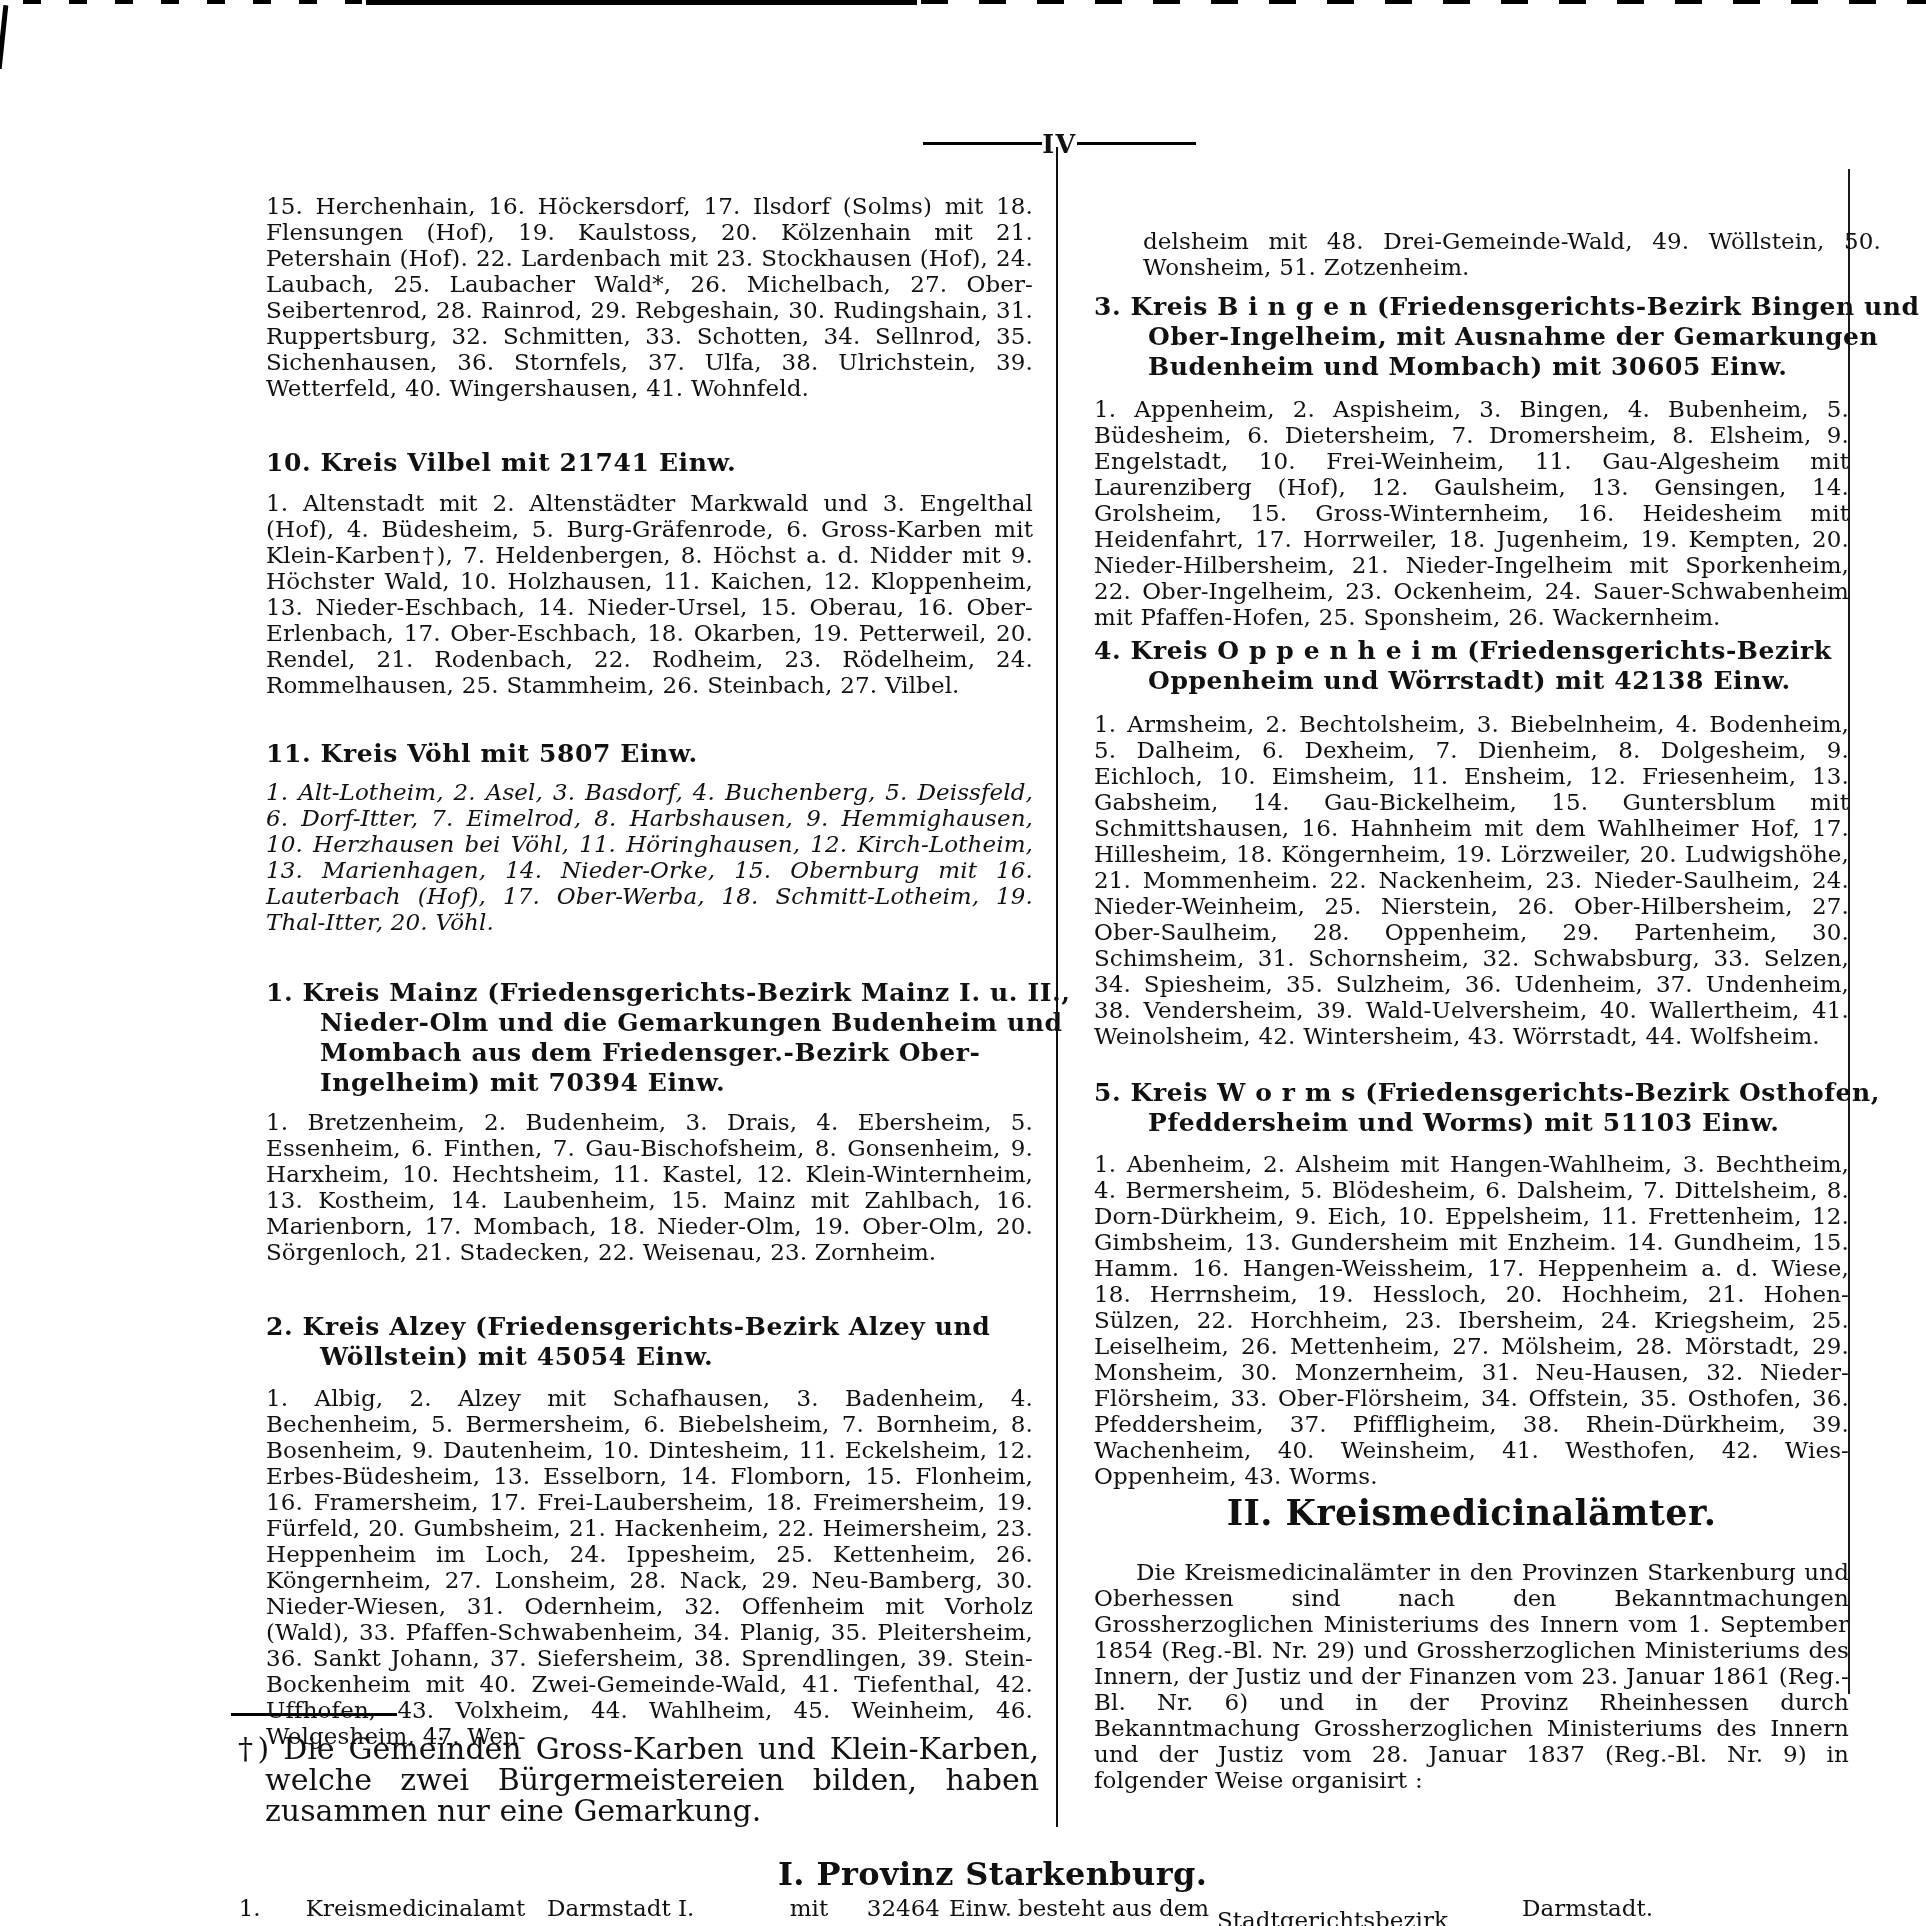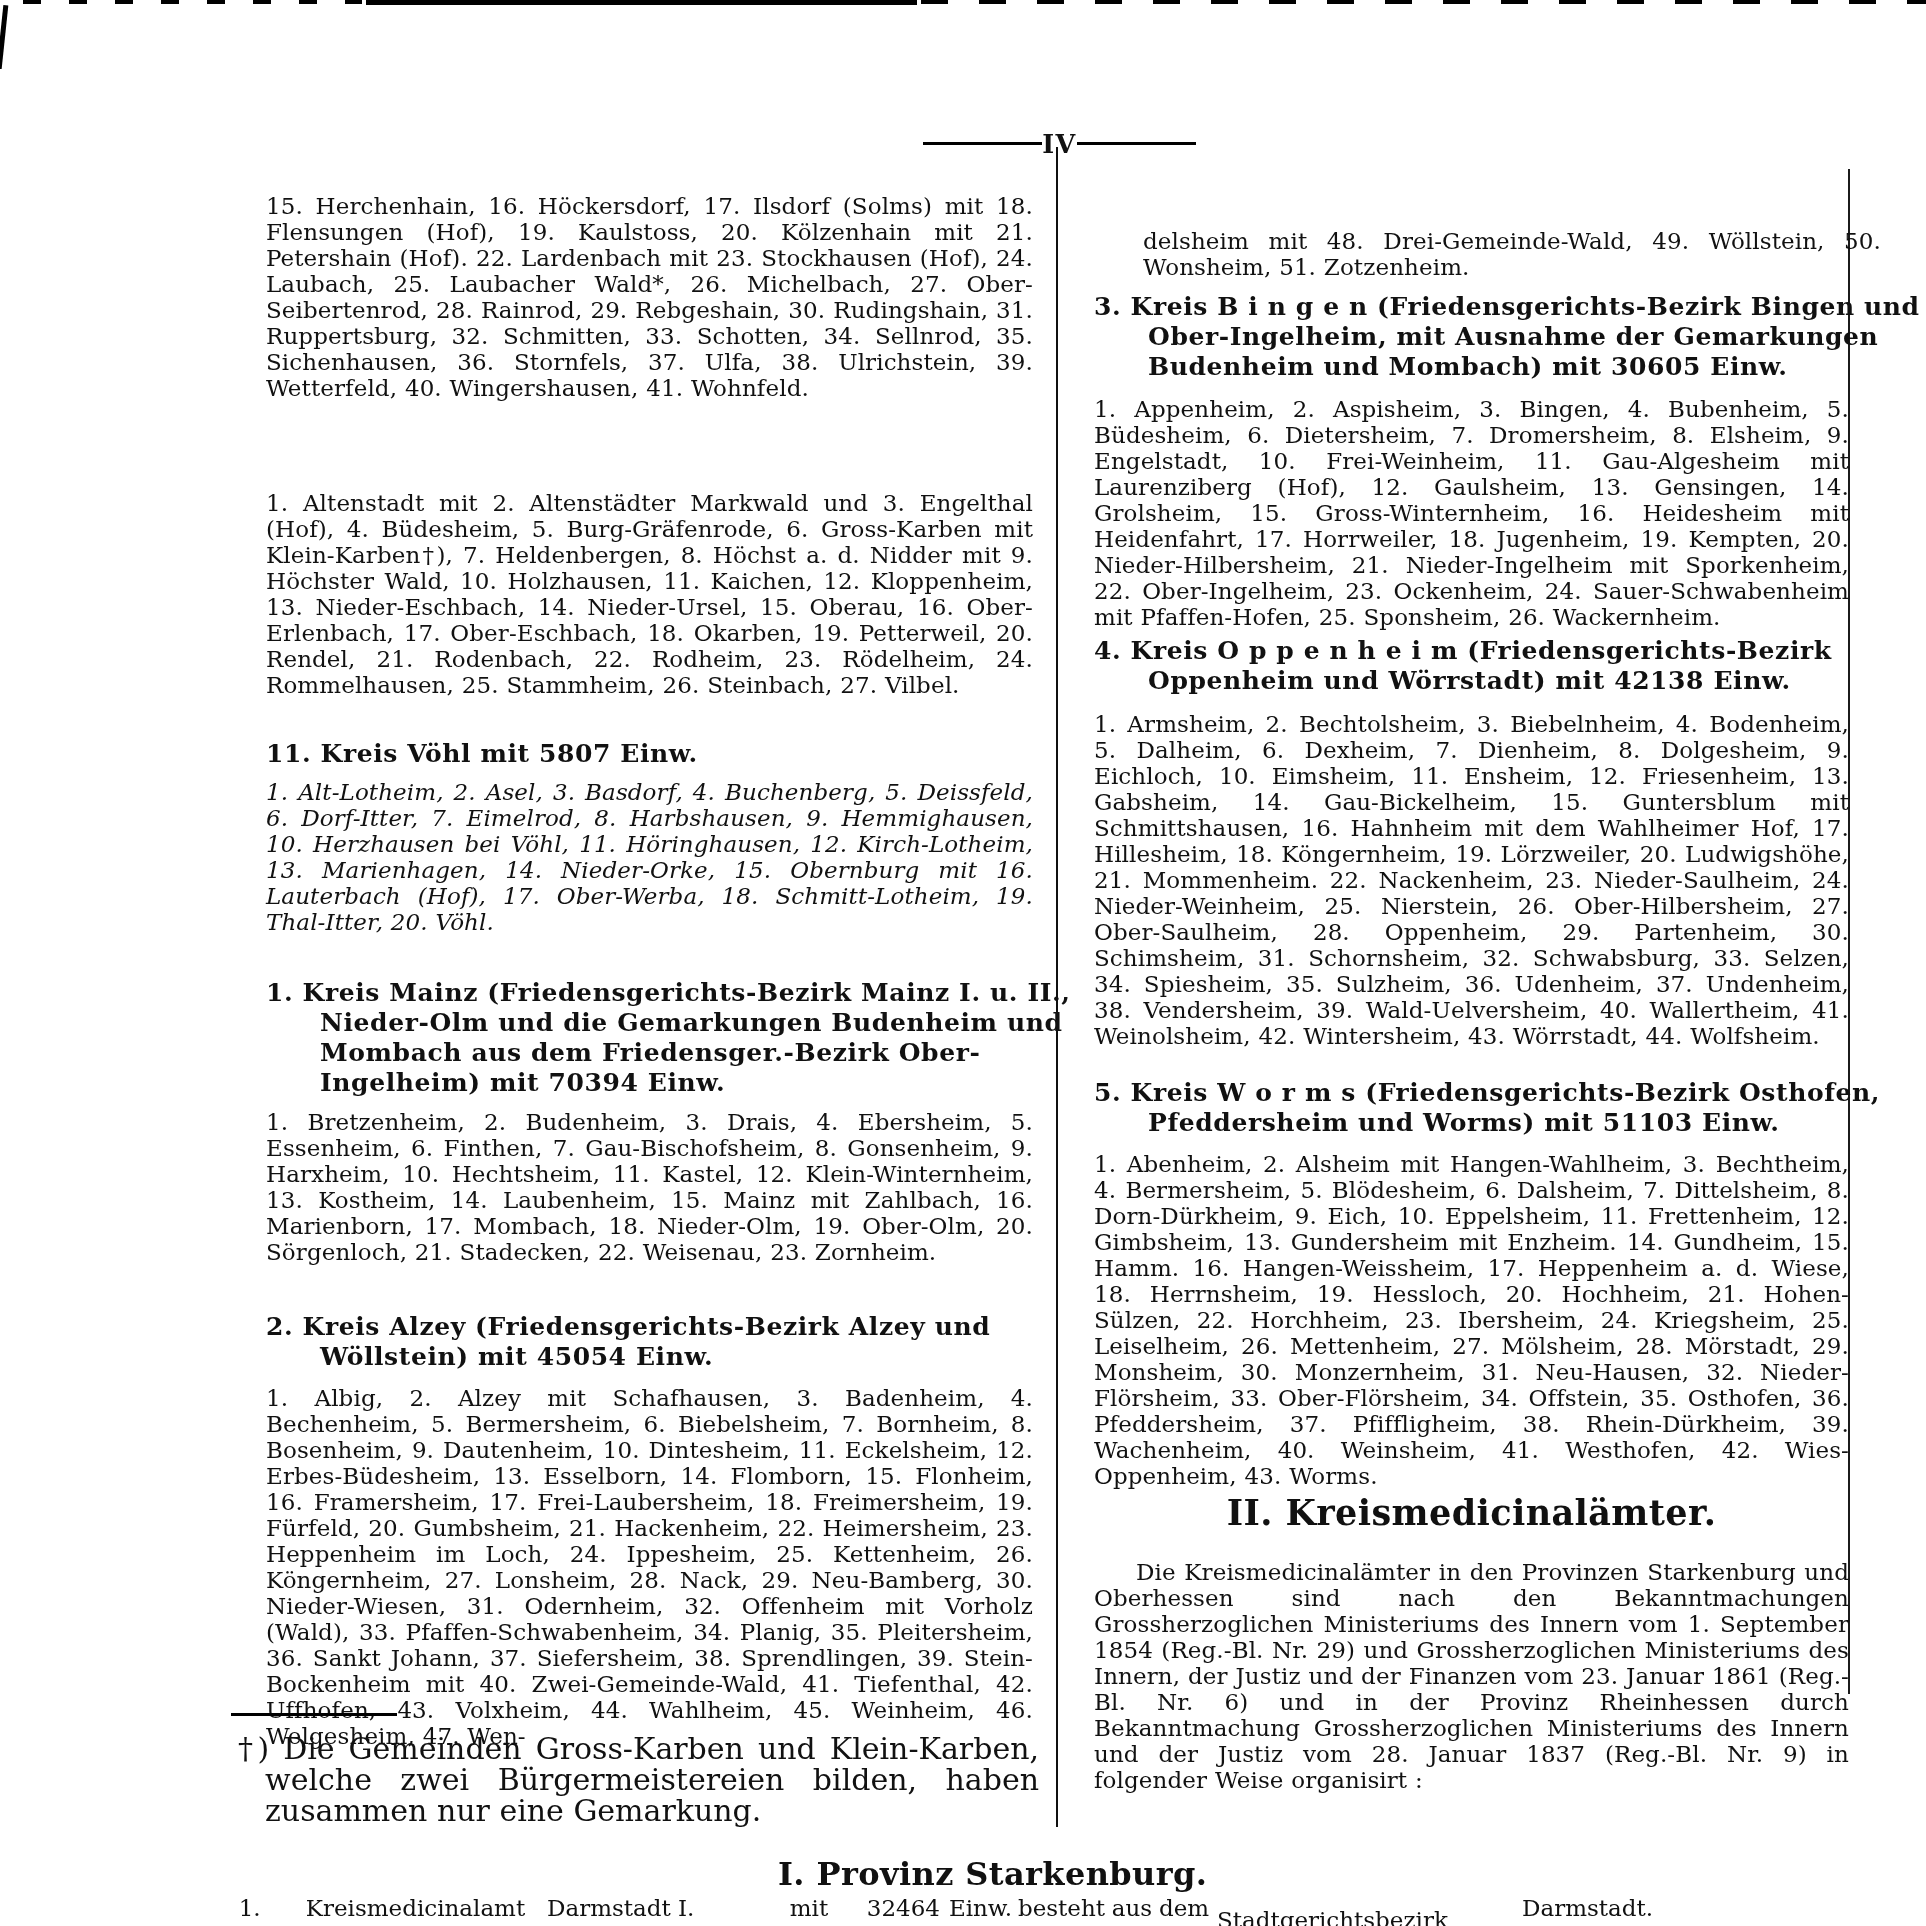--- a/index.html
+++ b/index.html
@@ -83,20 +83,21 @@
   <div class="art" id="right-edge-line"></div>
 
   <div id="page-header">
     <div class="rule"></div>
     <div id="page-number">IV</div>
     <div class="rule"></div>
   </div>
 
   <div class="blk para" style="top:193px;left:266px;width:767px;">15. Herchenhain, 16. Höckersdorf, 17. Ilsdorf (Solms) mit 18. Flensungen (Hof), 19. Kaulstoss, 20. Kölzenhain mit 21. Petershain (Hof). 22. Lardenbach mit 23. Stockhausen (Hof), 24. Laubach, 25. Laubacher Wald*, 26. Michelbach, 27. Ober-Seibertenrod, 28. Rainrod, 29. Rebgeshain, 30. Rudingshain, 31. Ruppertsburg, 32. Schmitten, 33. Schotten, 34. Sellnrod, 35. Sichenhausen, 36. Stornfels, 37. Ulfa, 38. Ulrichstein, 39. Wetterfeld, 40. Wingershausen, 41. Wohnfeld.</div>
 
+  <div class="blk kreis-h" style="top:448px;left:243px;width:786px;">10. Kreis Vilbel mit 21741 Einw.</div>
 
   <div class="blk para" style="top:490px;left:266px;width:767px;">1. Altenstadt mit 2. Altenstädter Markwald und 3. Engelthal (Hof), 4. Büdesheim, 5. Burg-Gräfenrode, 6. Gross-Karben mit Klein-Karben†), 7. Heldenbergen, 8. Höchst a. d. Nidder mit 9. Höchster Wald, 10. Holzhausen, 11. Kaichen, 12. Kloppenheim, 13. Nieder-Eschbach, 14. Nieder-Ursel, 15. Oberau, 16. Ober-Erlenbach, 17. Ober-Eschbach, 18. Okarben, 19. Petterweil, 20. Rendel, 21. Rodenbach, 22. Rodheim, 23. Rödelheim, 24. Rommelhausen, 25. Stammheim, 26. Steinbach, 27. Vilbel.</div>
 
   <div class="blk kreis-h" style="top:739px;left:243px;width:786px;">11. Kreis Vöhl mit 5807 Einw.</div>
 
   <div class="blk para" style="top:779px;left:266px;width:767px;font-style:italic;">1. Alt-Lotheim, 2. Asel, 3. Basdorf, 4. Buchenberg, 5. Deissfeld, 6. Dorf-Itter, 7. Eimelrod, 8. Harbshausen, 9. Hemmighausen, 10. Herzhausen bei Vöhl, 11. Höringhausen, 12. Kirch-Lotheim, 13. Marienhagen, 14. Nieder-Orke, 15. Obernburg mit 16. Lauterbach (Hof), 17. Ober-Werba, 18. Schmitt-Lotheim, 19. Thal-Itter, 20. Vöhl.</div>
 
 
   <div class="blk kreis-h" style="top:978px;left:243px;width:794px;">1. Kreis Mainz (Friedensgerichts-Bezirk Mainz I. u. II., Nieder-Olm und die Gemarkungen Budenheim und Mombach aus dem Friedensger.-Bezirk Ober-Ingelheim) mit 70394 Einw.</div>
 

